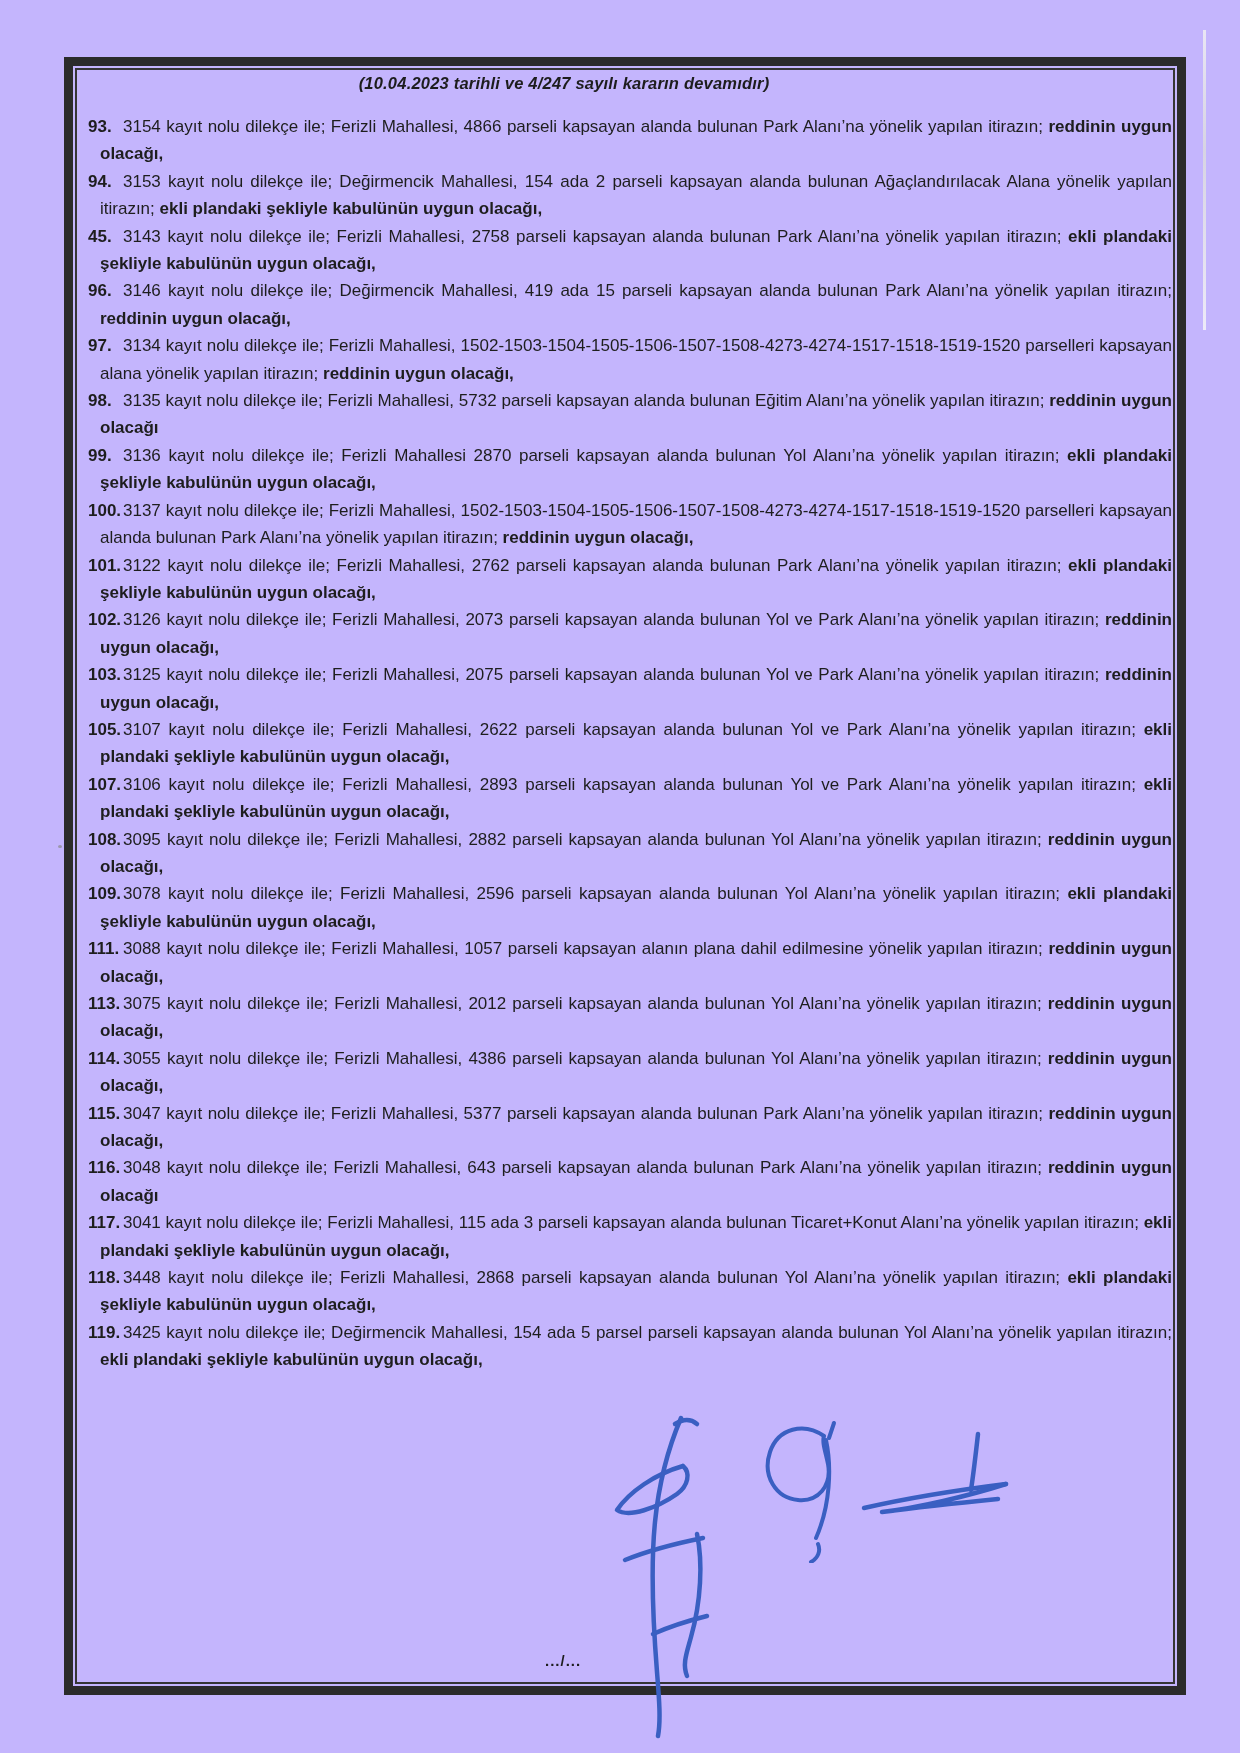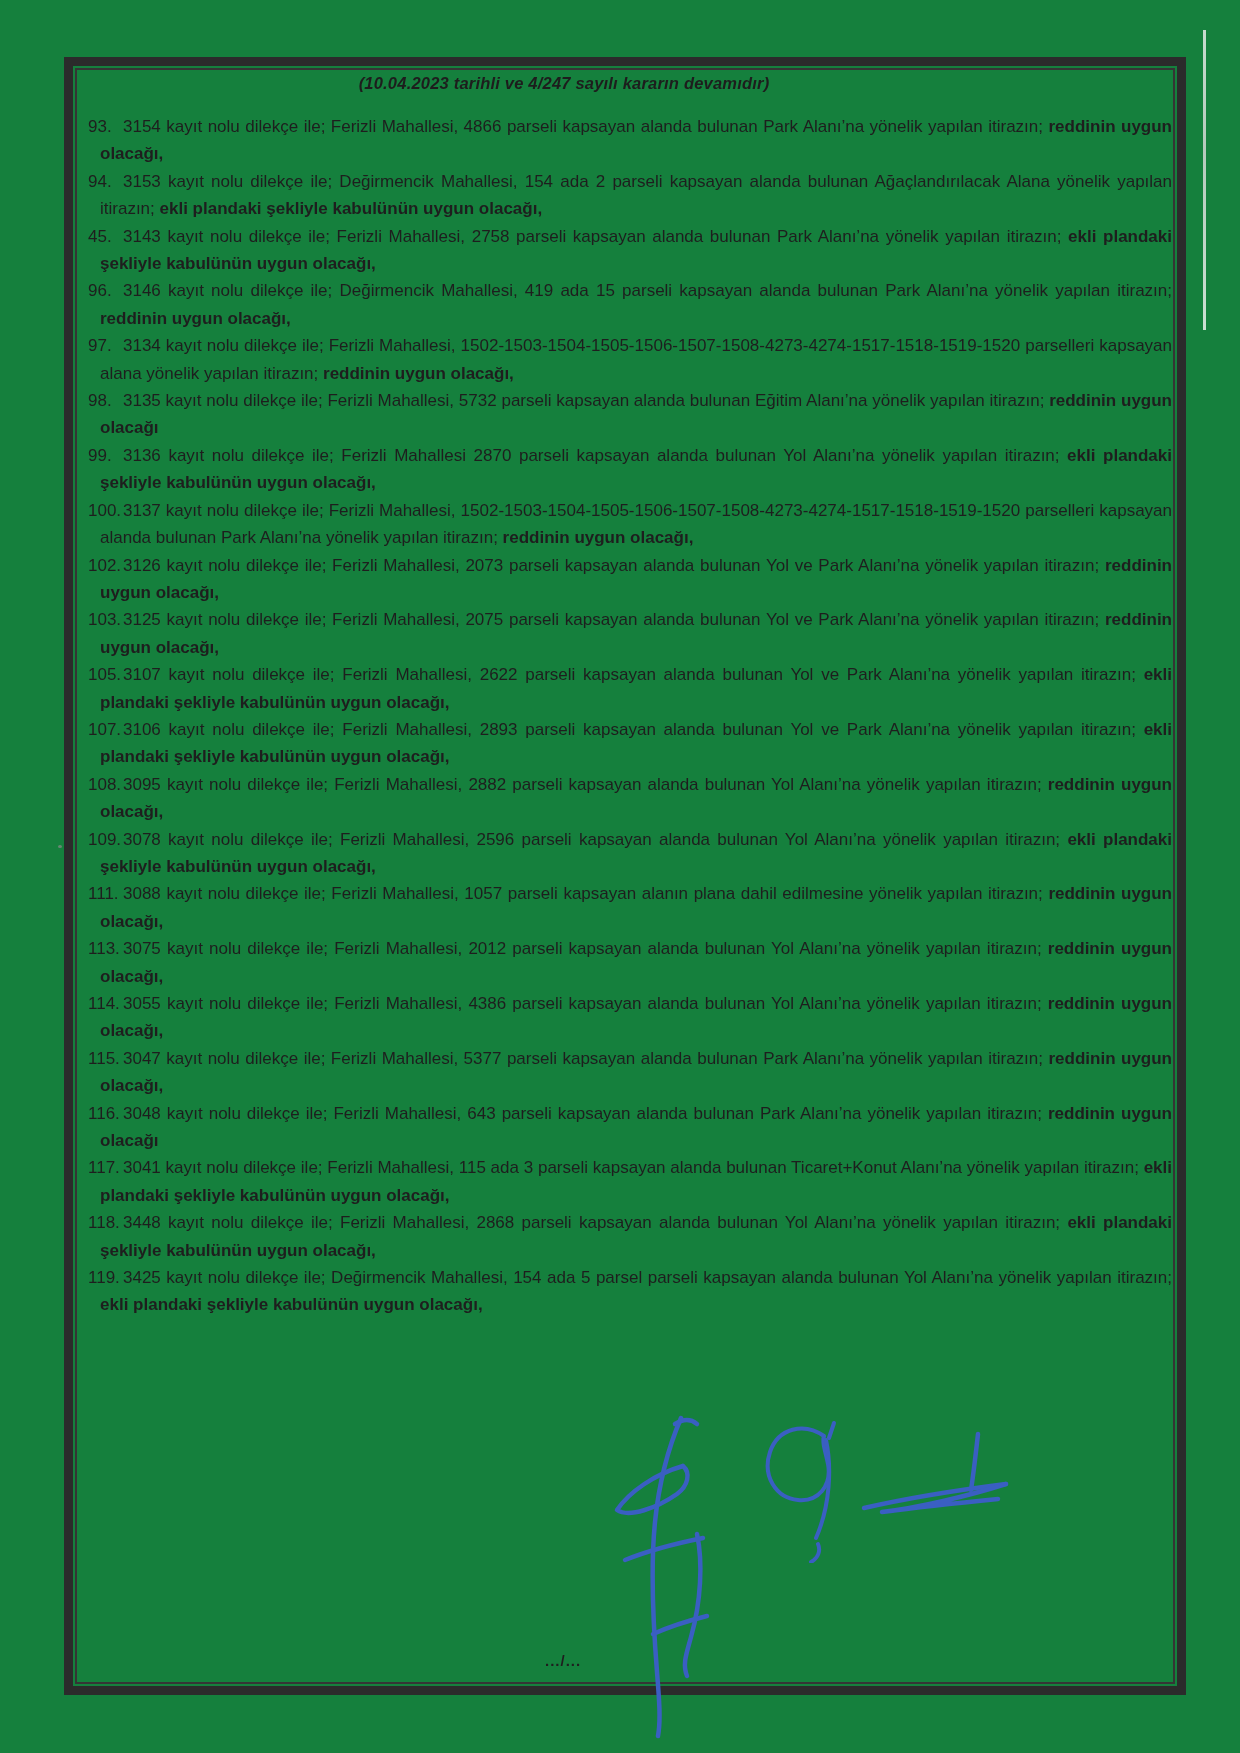--- a/index.html
+++ b/index.html
@@ -1,39 +1,39 @@
 <!DOCTYPE html>
 <html><head>
 <meta charset="utf-8">
 <style>
   html,body{margin:0;padding:0;}
   body{
     width:1240px;height:1753px;position:relative;background:#ffffff;
     font-family:"Liberation Sans",sans-serif;color:#1f1f1f;
     overflow:hidden;
   }
-  .page{position:absolute;inset:0;background:#15803d;}
+  .page{position:absolute;inset:0;background:#c4b5fd;}
   
   .frame{
     box-sizing:border-box;position:absolute;left:64px;top:57px;
     width:1122px;height:1638px;border:9px solid #2b2b2b;
     background:transparent;
   }
   .frame-inner{position:absolute;inset:2px;border:2px solid #353535;}
   .content{position:absolute;left:88px;top:74px;width:1084px;}
   .hdr{
     width:952px;text-align:center;font-size:16.5px;font-weight:bold;
     font-style:italic;color:#1d1d1d;letter-spacing:.2px;
   }
   .list{margin-top:20px;}
   .item{
     font-size:17px;line-height:27.4px;color:#1e1e1e;text-align:justify;
     padding-left:12px;text-indent:-12px;
   }
-  .item .num{font-weight:normal;display:inline-block;min-width:35px;text-indent:0;}
+  .item .num{font-weight:bold;display:inline-block;min-width:35px;text-indent:0;}
   .item .dec{font-weight:bold;}
   .marker{position:absolute;left:545px;top:1652px;font-size:15px;font-weight:bold;color:#1e1e1e;letter-spacing:1px;}
   .sig{position:absolute;z-index:5;}
   .sig path{fill:none;stroke-linecap:round;stroke-linejoin:round;}
   .scan-streak{
     position:absolute;left:1203px;top:30px;width:3px;height:300px;
     background:linear-gradient(#f2f2f2,#dcdcdc 40%,#f7f7f7);opacity:.8;
   }
   .scan-dot{position:absolute;left:58px;top:845px;width:4px;height:3px;background:#8a8a8a;border-radius:50%;opacity:.7;}
 </style>
@@ -61,20 +61,21 @@
   <div class="item"><span class="num">96.</span><span class="body">3146 kayıt nolu dilekçe ile; Değirmencik Mahallesi, 419 ada 15 parseli kapsayan alanda bulunan Park Alanı’na yönelik yapılan itirazın; </span><b class="dec">reddinin uygun olacağı,</b></div>
 
   <div class="item"><span class="num">97.</span><span class="body">3134 kayıt nolu dilekçe ile; Ferizli Mahallesi, 1502-1503-1504-1505-1506-1507-1508-4273-4274-1517-1518-1519-1520 parselleri kapsayan alana yönelik yapılan itirazın; </span><b class="dec">reddinin uygun olacağı,</b></div>
 
   <div class="item"><span class="num">98.</span><span class="body">3135 kayıt nolu dilekçe ile; Ferizli Mahallesi, 5732 parseli kapsayan alanda bulunan Eğitim Alanı’na yönelik yapılan itirazın; </span><b class="dec">reddinin uygun olacağı</b></div>
 
   <div class="item"><span class="num">99.</span><span class="body">3136 kayıt nolu dilekçe ile; Ferizli Mahallesi 2870 parseli kapsayan alanda bulunan Yol Alanı’na yönelik yapılan itirazın; </span><b class="dec">ekli plandaki şekliyle kabulünün uygun olacağı,</b></div>
 
   <div class="item"><span class="num">100.</span><span class="body">3137 kayıt nolu dilekçe ile; Ferizli Mahallesi, 1502-1503-1504-1505-1506-1507-1508-4273-4274-1517-1518-1519-1520 parselleri kapsayan alanda bulunan Park Alanı’na yönelik yapılan itirazın; </span><b class="dec">reddinin uygun olacağı,</b></div>
 
+  <div class="item"><span class="num">101.</span><span class="body">3122 kayıt nolu dilekçe ile; Ferizli Mahallesi, 2762 parseli kapsayan alanda bulunan Park Alanı’na yönelik yapılan itirazın; </span><b class="dec">ekli plandaki şekliyle kabulünün uygun olacağı,</b></div>
 
   <div class="item"><span class="num">102.</span><span class="body">3126 kayıt nolu dilekçe ile; Ferizli Mahallesi, 2073 parseli kapsayan alanda bulunan Yol ve Park Alanı’na yönelik yapılan itirazın; </span><b class="dec">reddinin uygun olacağı,</b></div>
 
   <div class="item"><span class="num">103.</span><span class="body">3125 kayıt nolu dilekçe ile; Ferizli Mahallesi, 2075 parseli kapsayan alanda bulunan Yol ve Park Alanı’na yönelik yapılan itirazın; </span><b class="dec">reddinin uygun olacağı,</b></div>
 
 
   <div class="item"><span class="num">105.</span><span class="body">3107 kayıt nolu dilekçe ile; Ferizli Mahallesi, 2622 parseli kapsayan alanda bulunan Yol ve Park Alanı’na yönelik yapılan itirazın; </span><b class="dec">ekli plandaki şekliyle kabulünün uygun olacağı,</b></div>
 
 
   <div class="item"><span class="num">107.</span><span class="body">3106 kayıt nolu dilekçe ile; Ferizli Mahallesi, 2893 parseli kapsayan alanda bulunan Yol ve Park Alanı’na yönelik yapılan itirazın; </span><b class="dec">ekli plandaki şekliyle kabulünün uygun olacağı,</b></div>

